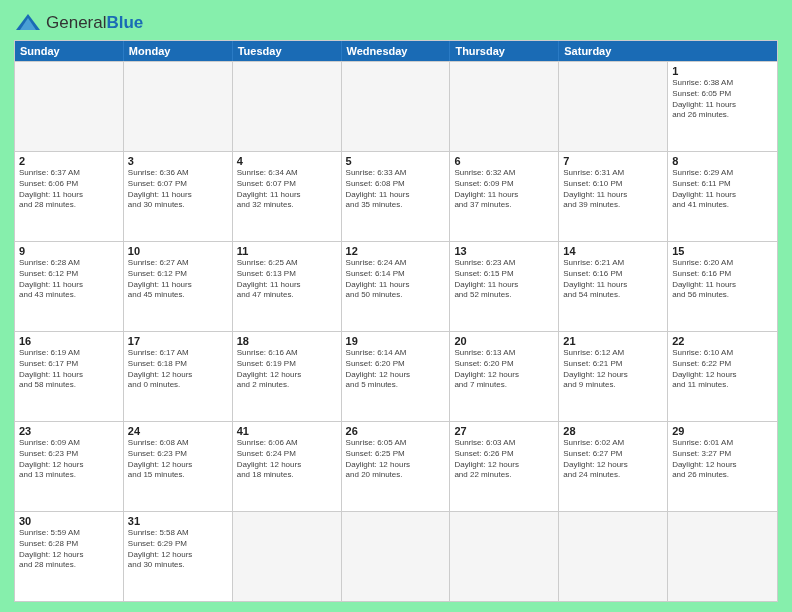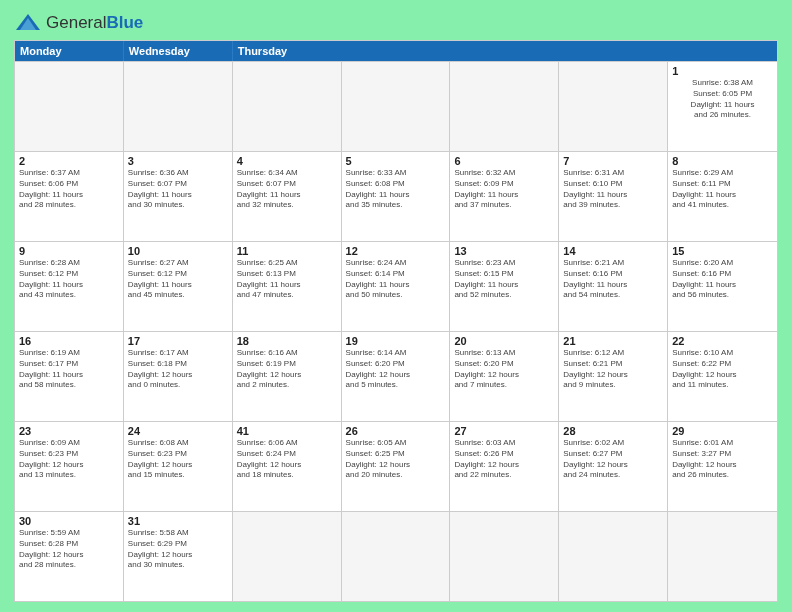--- a/index.html
+++ b/index.html
@@ -115,35 +115,38 @@
       </div>
     </div>
     <div class="title-block">
       <div class="month-title"></div>
       <div class="subtitle"></div>
     </div>
   </div>
 
   <div class="calendar">
     <div class="cal-header">
+    <div class="cal-header-cell">Sunday</div>
         <div class="cal-header-cell">Monday</div>
+        <div class="cal-header-cell">Tuesday</div>
         <div class="cal-header-cell">Wednesday</div>
         <div class="cal-header-cell">Thursday</div>
+        <div class="cal-header-cell">Saturday</div>
       </div>
     <div class="cal-body">
     <div class="cal-row">
           <div class="cal-cell empty"></div>
           <div class="cal-cell empty"></div>
           <div class="cal-cell empty"></div>
           <div class="cal-cell empty"></div>
           <div class="cal-cell empty"></div>
           <div class="cal-cell empty"></div>
           <div class="cal-cell">
             <span class="day-num">1</span>
-            <div class="day-info" style="white-space: pre-line; text-align: center;">Sunrise: 6:38 AM
+            <div class="day-info" style="white-space: pre-line;">Sunrise: 6:38 AM
 Sunset: 6:05 PM
 Daylight: 11 hours
 and 26 minutes.</div>
           </div>
         </div>
         <div class="cal-row">
           <div class="cal-cell">
             <span class="day-num">2</span>
             <div class="day-info" style="white-space: pre-line;">Sunrise: 6:37 AM
 Sunset: 6:06 PM

